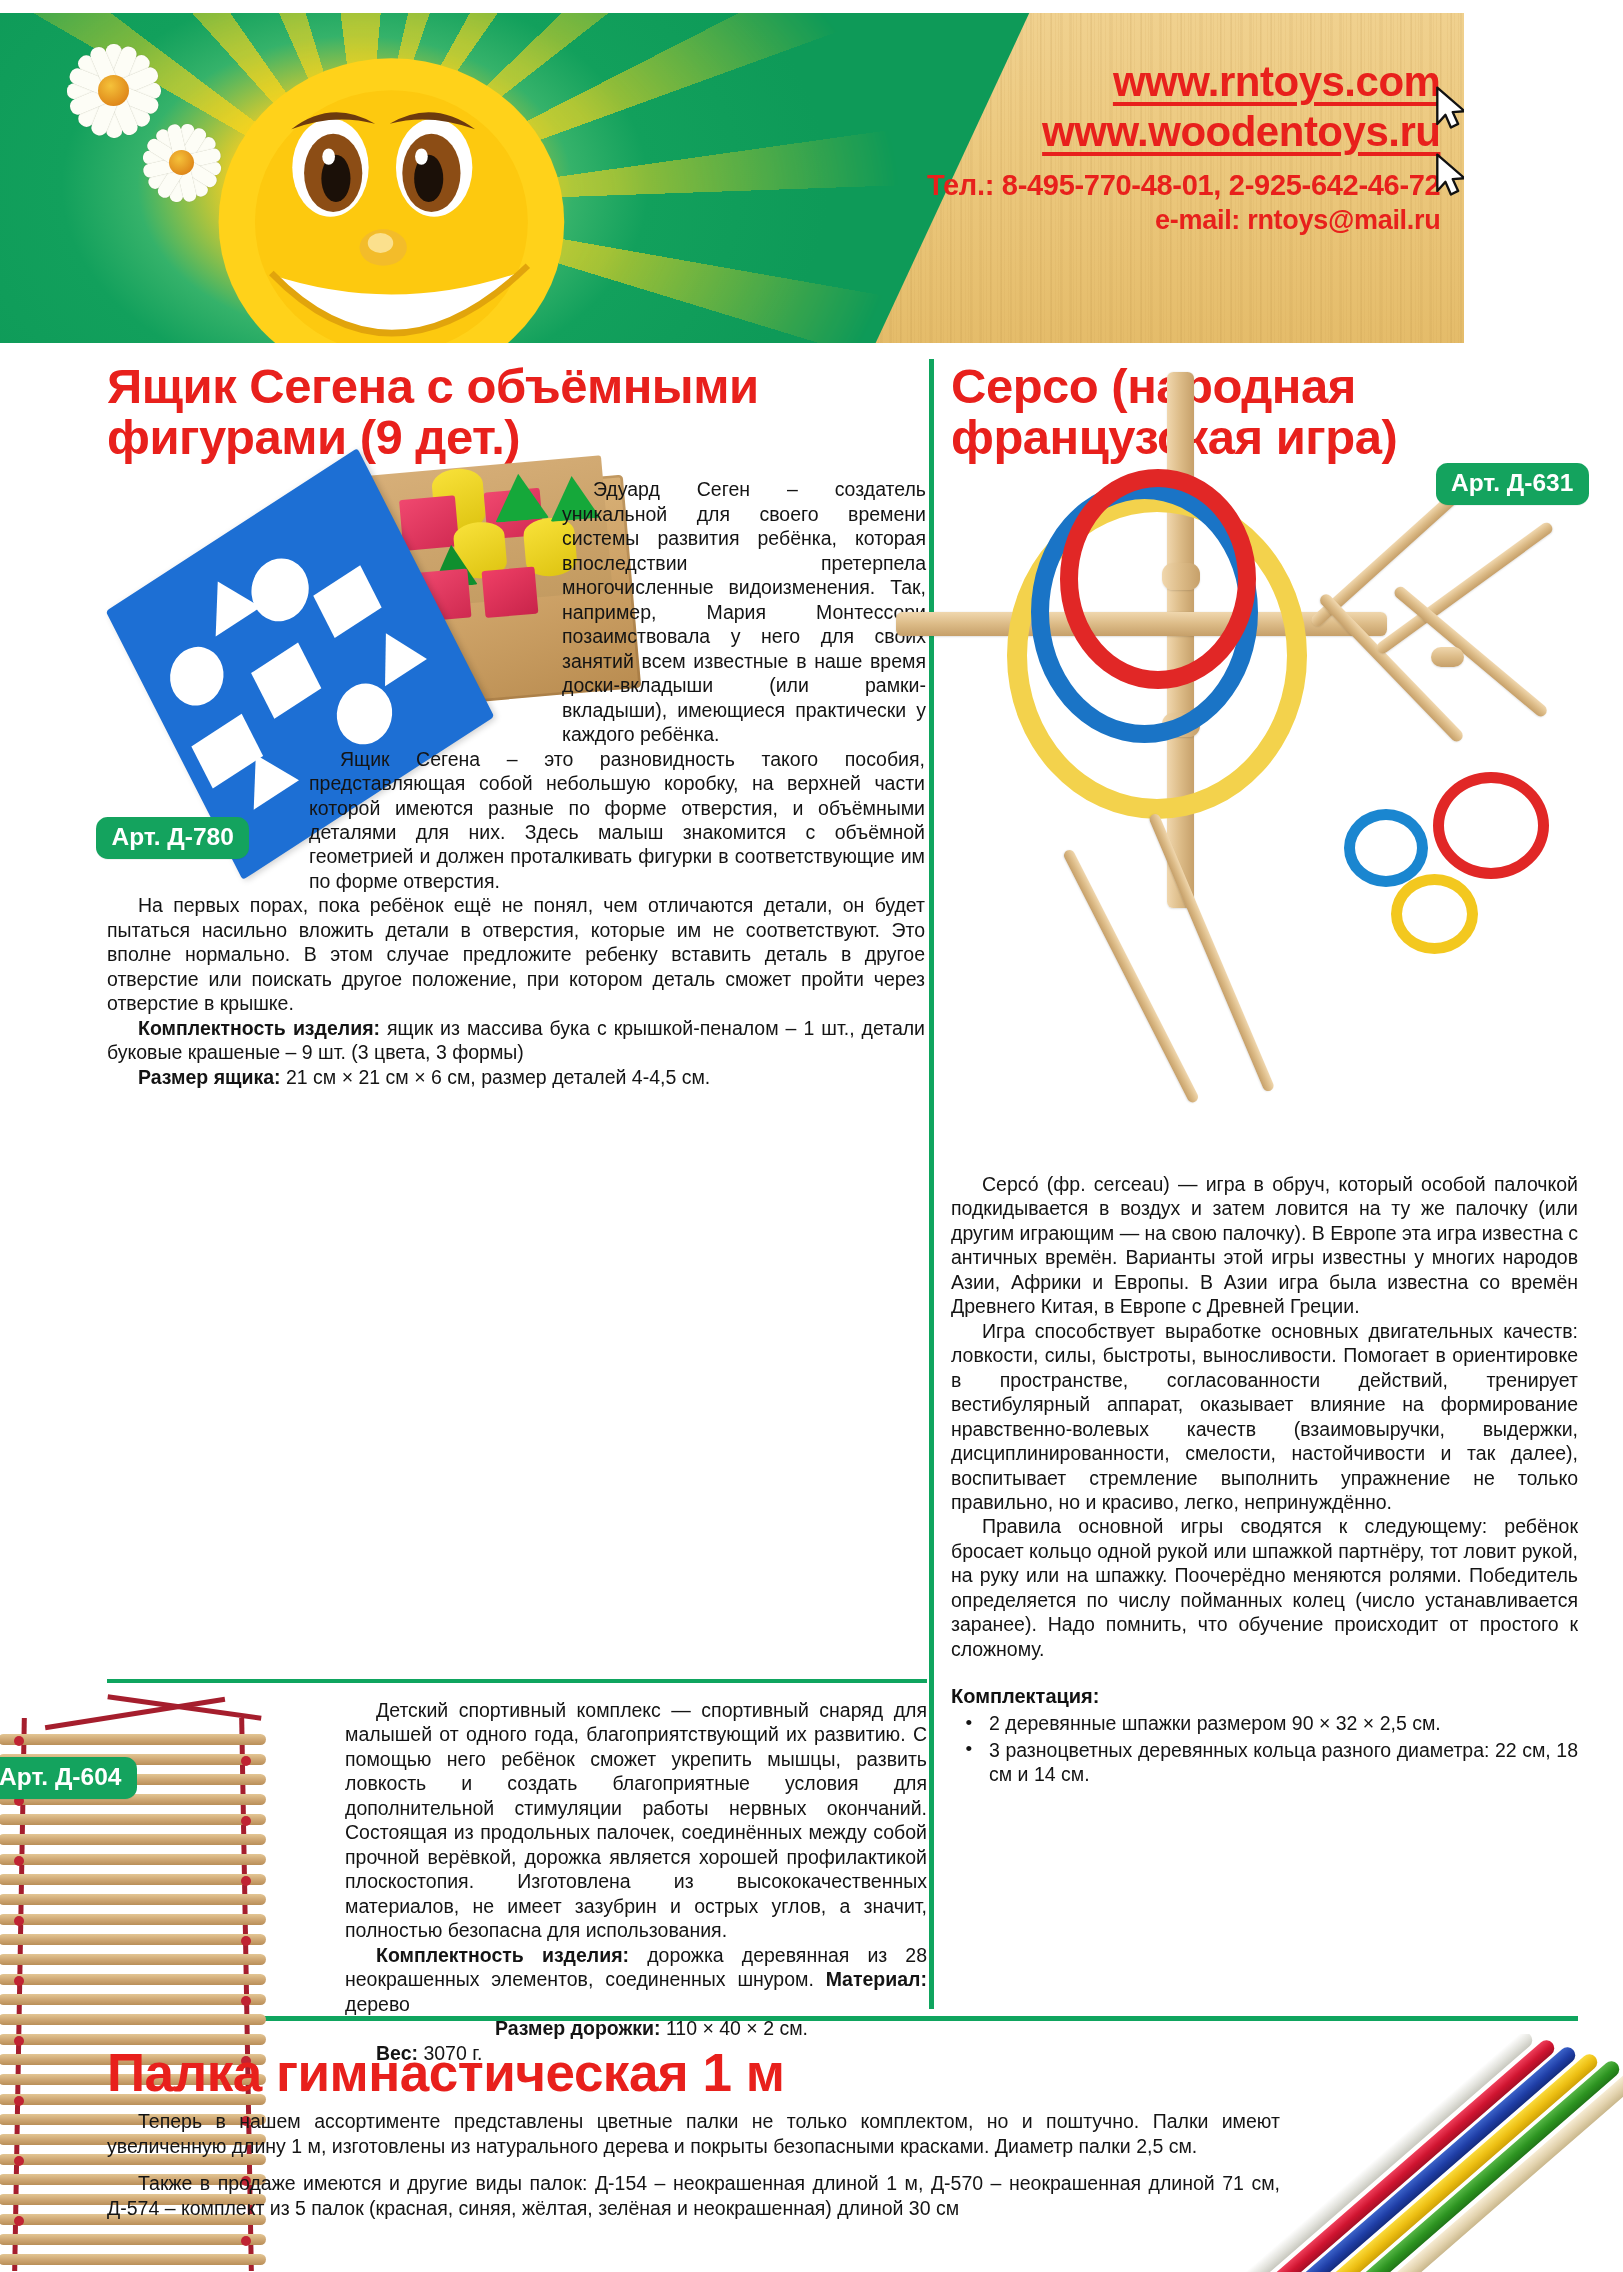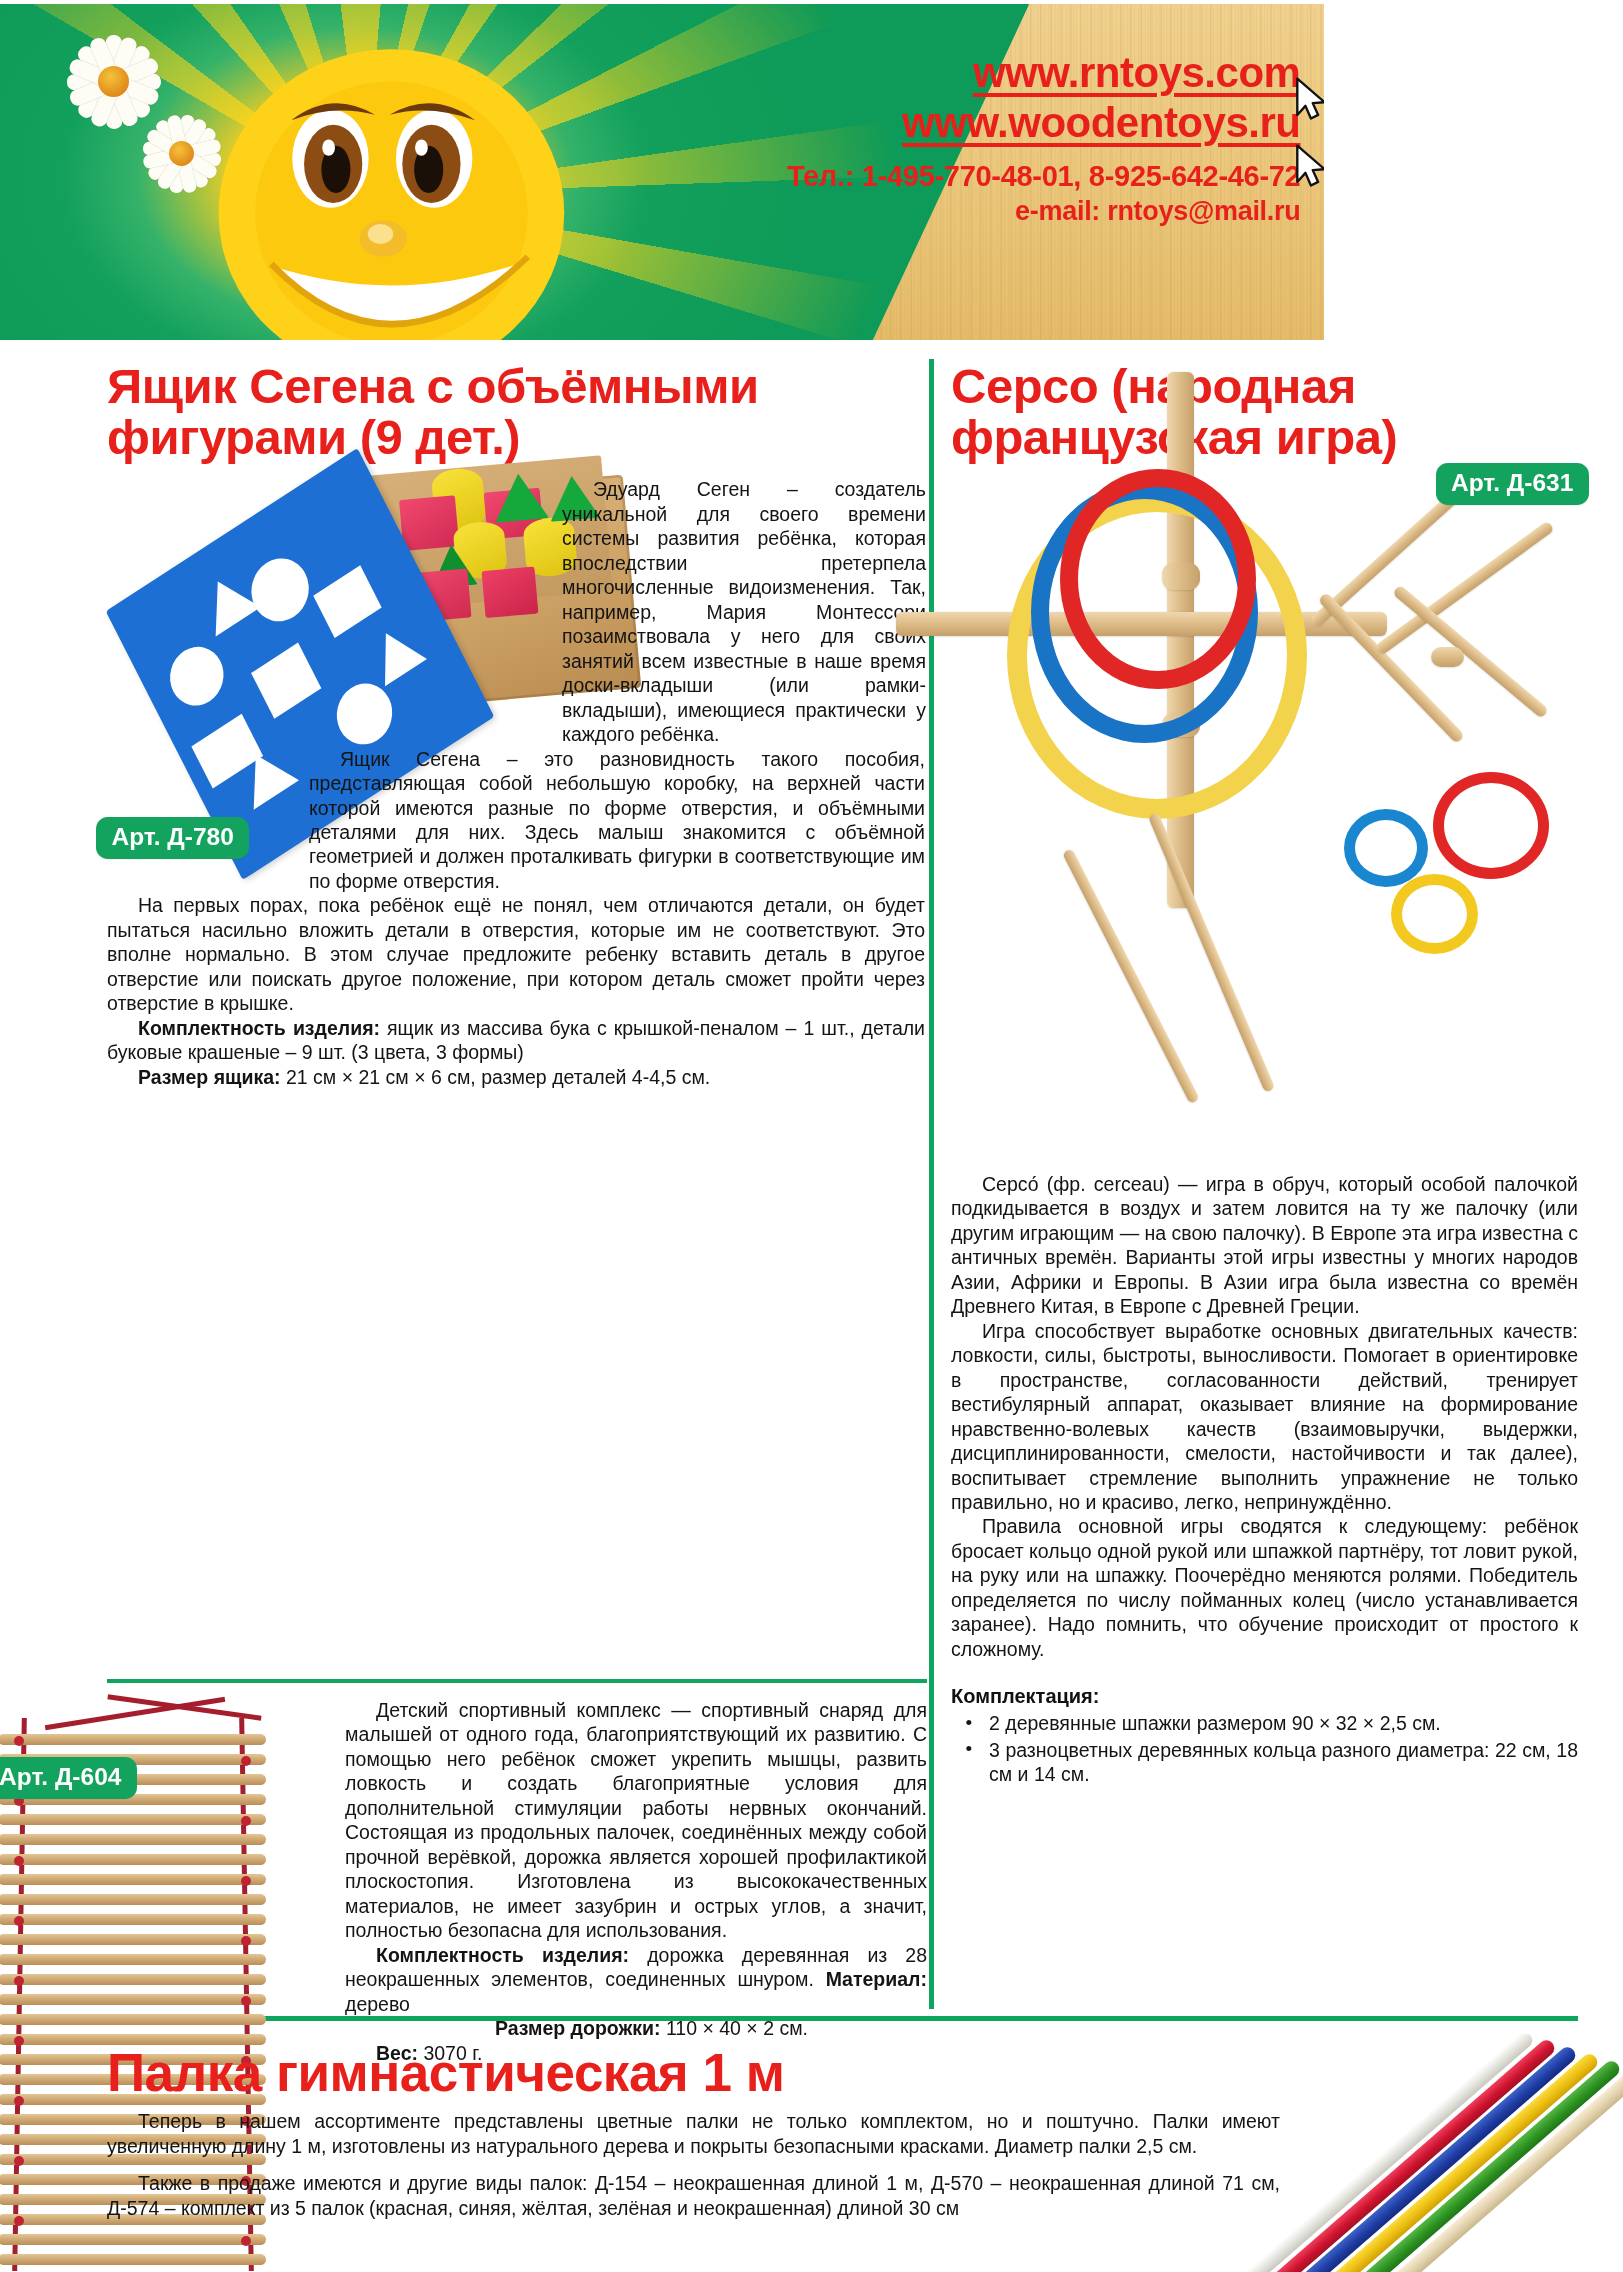--- a/index.html
+++ b/index.html
@@ -7,21 +7,21 @@
     width:1624px;height:2273px;
     background:#ffffff;
     font-family:"Liberation Sans", sans-serif;
     overflow:hidden;
     position:relative;
   }
   .page{position:relative;width:1624px;height:2273px;overflow:hidden;}
 
   
   .header{
-    position:absolute;left:0;top:4px;width:1324px;height:343px;
+    position:absolute;left:0;top:13px;width:1464px;height:343px;
     background:
       repeating-linear-gradient(90deg,
         rgba(196,150,72,.10) 0px, rgba(196,150,72,.10) 0.9px,
         rgba(255,255,255,0) 0.9px, rgba(255,255,255,0) 3.6px),
       repeating-linear-gradient(90deg,
         rgba(150,105,40,.07) 0px, rgba(150,105,40,.07) 1.8px,
         rgba(255,255,255,0) 1.8px, rgba(255,255,255,0) 10px),
       linear-gradient(180deg,#f0d18f 0%,#ecc97f 40%,#e8c274 70%,#e4bb68 100%);
     overflow:hidden;
   }
@@ -264,21 +264,21 @@
       <div class="petal" style="transform:translate(-50%,-100%) rotate(212deg) scale(.84);"></div>
       <div class="petal" style="transform:translate(-50%,-100%) rotate(257deg) scale(.84);"></div>
       <div class="petal" style="transform:translate(-50%,-100%) rotate(302deg) scale(.84);"></div>
       <div class="petal" style="transform:translate(-50%,-100%) rotate(347deg) scale(.84);"></div>
       <div class="core" style="width:25.5px;height:25.5px;margin:-12.7px 0 0 -12.7px;"></div>
     </div>
 
     <div class="contacts">
       <div class="site">www.rntoys.com</div>
       <div class="site">www.woodentoys.ru</div>
-      <div class="phone">Тел.: 1-495-770-48-01, 8-925-642-46-72</div>
+      <div class="phone">Тел.: 8-495-770-48-01, 2-925-642-46-72</div>
       <div class="email">e-mail: rntoys@mail.ru</div>
     </div>
 
     <svg class="cursor" viewBox="0 0 44 54" style="right:-5.5px;top:71px;">
       <path d="M8 4 L8 44 L17 34 L23 48 L31 44 L25 31 L38 30 Z" fill="#ffffff" stroke="#111" stroke-width="2.6" stroke-linejoin="round"></path>
     </svg>
     <svg class="cursor" viewBox="0 0 44 54" style="right:-5.5px;top:138px;">
       <path d="M8 4 L8 44 L17 34 L23 48 L31 44 L25 31 L38 30 Z" fill="#ffffff" stroke="#111" stroke-width="2.6" stroke-linejoin="round"></path>
     </svg>
 

